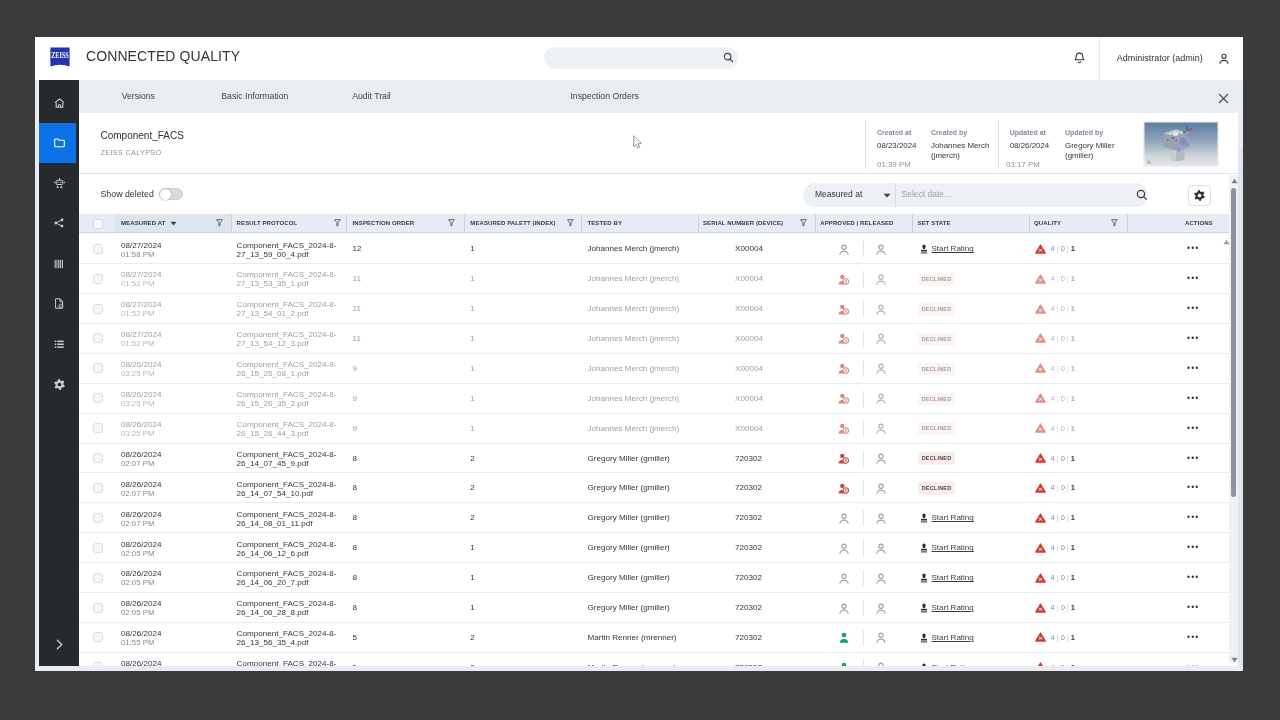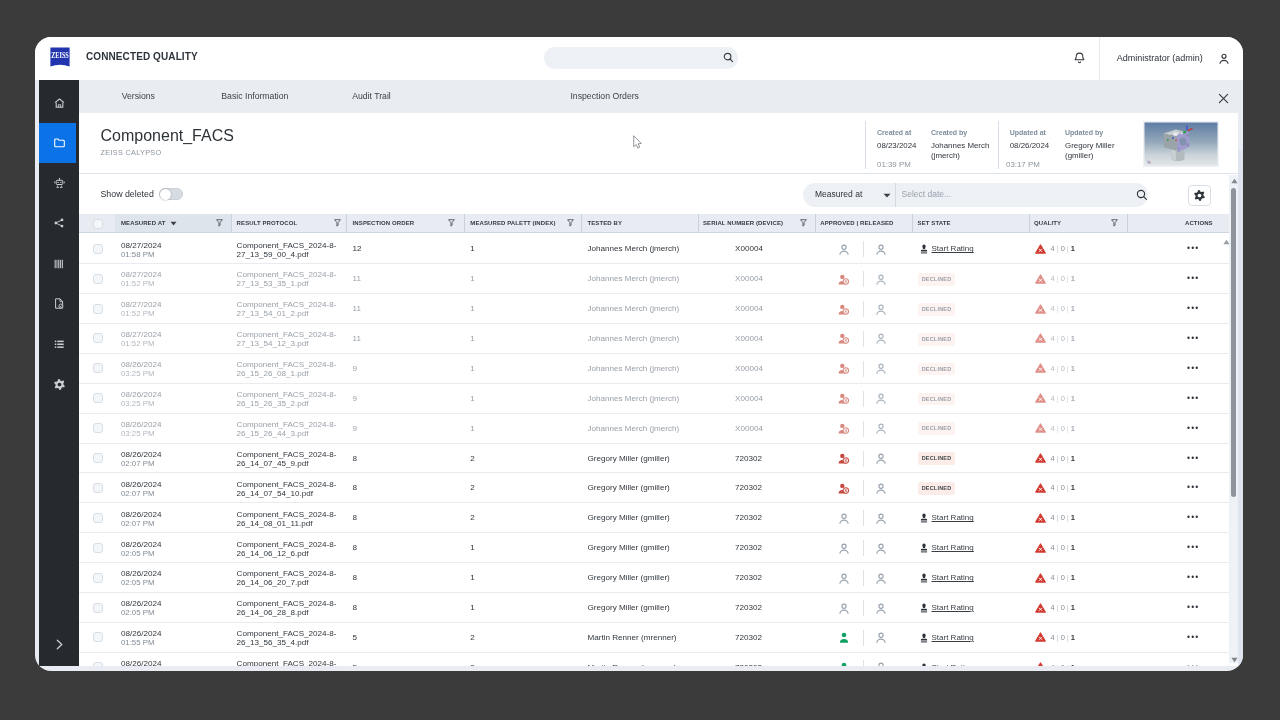--- a/index.html
+++ b/index.html
@@ -1,31 +1,31 @@
 <!DOCTYPE html>
 <html><head><meta charset="utf-8"><style>
 *{margin:0;padding:0;box-sizing:border-box}
 svg{display:block}
 html,body{width:1280px;height:720px;overflow:hidden}
 body{background:#3b3b3b;font-family:"Liberation Sans",sans-serif;-webkit-font-smoothing:antialiased}
 .ab{position:absolute}
-#win{position:absolute;left:35px;top:37px;width:1208px;height:634px;border-radius:16px;background:#e9edf3;overflow:hidden;}
+#win{position:absolute;left:35px;top:37px;width:1208px;height:634px;border-radius:0;background:#e9edf3;overflow:hidden;}
 #hdr{position:absolute;left:0;top:0;width:1208px;height:43px;background:#fff}
-.cq{position:absolute;left:51px;top:-2px;line-height:43px;font-size:10px;font-weight:700;letter-spacing:.1px;color:#2e343b}
+.cq{position:absolute;left:51px;top:-2px;line-height:43px;font-size:14px;font-weight:400;letter-spacing:.1px;color:#2e343b}
 .search{position:absolute;left:508.5px;top:9.5px;width:194px;height:22px;border-radius:11px;background:#edf0f4}
 .vdiv{position:absolute;left:1064px;top:0;width:1px;height:43px;background:#e4e8ec}
 .adm{position:absolute;left:1081.7px;top:0;line-height:43px;font-size:9px;color:#2c3138}
 #side{position:absolute;left:4px;top:43px;width:40px;height:586px;background:#26292e}
 .sel{position:absolute;left:0;top:42.6px;width:36.5px;height:40px;background:#0b72e8}
 #main{position:absolute;left:44px;top:43px;width:1159px;height:586px;background:#fff}
 .rstrip{position:absolute;left:1203px;top:113px;width:5px;height:516px;background:#dfe5ee}
 #tabbar{position:absolute;left:0;top:0;width:1164px;height:33px;background:#e9edf2}
 .tab{position:absolute;top:0;width:116.6px;height:33px;line-height:33px;text-align:center;font-size:8.7px;color:#3d434a}
 .tab.on{background:#fff;border-top:2px solid #2f343a;line-height:31px;font-weight:700;color:#22272d}
-.title{position:absolute;left:21.5px;top:49.5px;font-size:16px;line-height:12.4px;color:#2e3338}
+.title{position:absolute;left:21.5px;top:49.5px;font-size:10px;line-height:12.4px;color:#2e3338}
 .subt{position:absolute;left:21.5px;top:68.7px;font-size:7.3px;line-height:7.5px;letter-spacing:.3px;color:#8b949d}
 .mdiv{position:absolute;top:41px;width:1px;height:48px;background:#d9dfe6}
 .ml{position:absolute;font-size:7px;font-weight:600;color:#7e8c9c;top:48.5px;line-height:8px}
 .mv{position:absolute;font-size:7.9px;color:#30353b;top:60.5px;line-height:10.4px}
 .mt{position:absolute;font-size:7.9px;color:#8b949d;top:81px;line-height:8px}
 .hline{position:absolute;left:0;top:92.5px;width:1164px;height:1px;background:#dde3ea}
 .shdel{position:absolute;left:21.5px;top:109.8px;font-size:8.8px;color:#2c3137;line-height:9px}
 .tog{position:absolute;left:79.6px;top:108.3px;width:24.7px;height:11.4px;border-radius:6px;background:#d7dce3;border:0.5px solid #c9d0d8}
 .tog i{position:absolute;left:0;top:-0.5px;width:11.4px;height:11.4px;border-radius:50%;background:#fff;box-shadow:0 0 2px rgba(0,0,0,.35)}
 .pill{position:absolute;left:724px;top:103.4px;width:345px;height:23.5px;border-radius:12px;background:#edf0f5}

